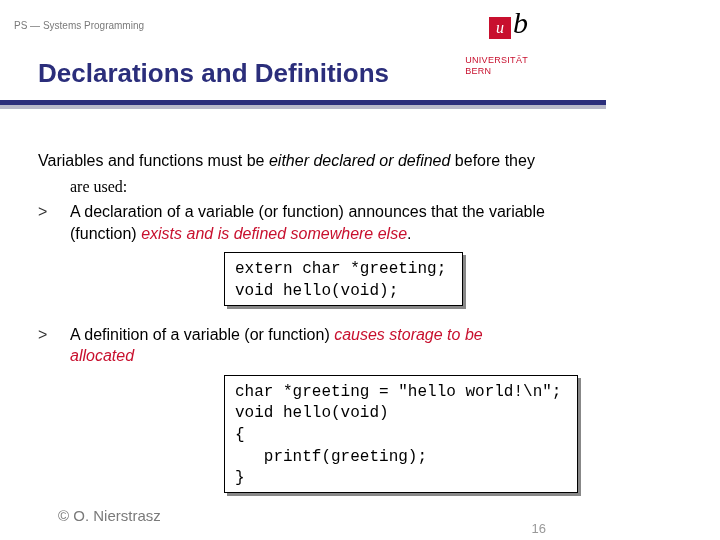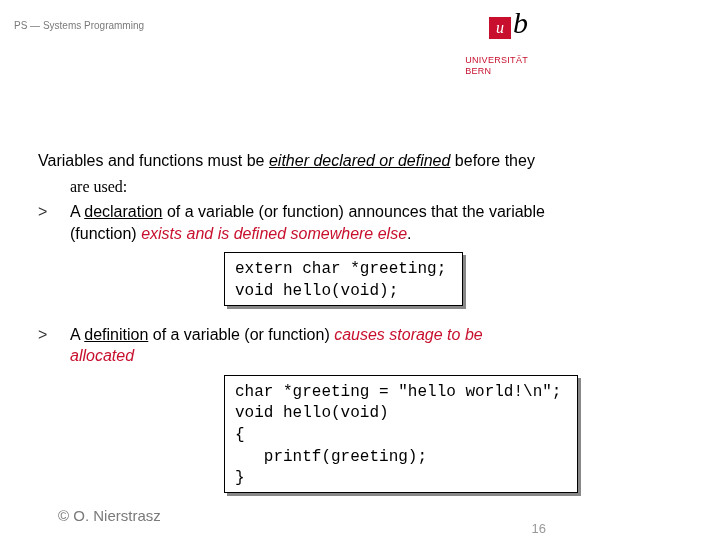--- a/index.html
+++ b/index.html
@@ -14,21 +14,21 @@
   .title-bar { position: absolute; left: 0; right: 0; top: 48px; height: 64px; }
   .title-bar .title { position: absolute; left: 38px; top: 10px; font-size: 26px; font-weight: bold; color: #2b2e7b; }
   .title-bar .stripe1 { position: absolute; left: 0; width: 606px; top: 52px; height: 5px; background: #2b2e7b; }
   .title-bar .stripe2 { position: absolute; left: 0; width: 606px; top: 57px; height: 4px; background: #b8b9c9; }
   .body { position: absolute; left: 38px; right: 30px; top: 150px; font-size: 16px; line-height: 1.35; }
   .para { margin-bottom: 4px; }
   .indent { margin-left: 32px; font-family: Liberation Serif, serif; }
   .bullet-row { display: flex; margin-top: 2px; }
   .bullet-sym { width: 32px; flex: 0 0 32px; color: #333; }
   .bullet-txt { flex: 1; }
-  .u { text-decoration: underline; }
+  .u { }
   .ital { font-style: italic; }
   .red { color: #c8102e; }
   .codebox-wrap { margin: 8px 0 18px 186px; }
   .codebox-wrap2 { margin: 8px 0 0 186px; }
   .codebox { display: inline-block; border: 1.5px solid #000; background: #fff; box-shadow: 3px 3px 0 #888; padding: 6px 16px 2px 10px; font-family: Liberation Mono, monospace; font-size: 16px; line-height: 1.35; white-space: pre; }
   .footer-left { position: absolute; left: 58px; bottom: 16px; font-size: 15px; color: #7a7a7a; }
   .footer-right { position: absolute; right: 30px; bottom: 4px; font-size: 13px; color: #999; }
 </style>
 </head>
 <body>
@@ -40,20 +40,25 @@
   <div class="logo">
     <div class="b">
       <span class="u-badge">u</span><span>b</span><span class="sup"> </span>
     </div>
   </div>
   <div class="uni">
     <div>UNIVERSITÄT</div>
     <div>BERN</div>
   </div>
 
+  <div class="title-bar">
+    <div class="title">Declarations and Definitions</div>
+    <div class="stripe1"></div>
+    <div class="stripe2"></div>
+  </div>
 
   <div class="body">
 
     <div class="para">
       <span>Variables and functions must be </span><span class="ital u">either declared or defined</span><span> before they</span>
     </div>
     <div class="para indent">are used:</div>
 
     <div class="bullet-row">
       <div class="bullet-sym">&gt;</div>

